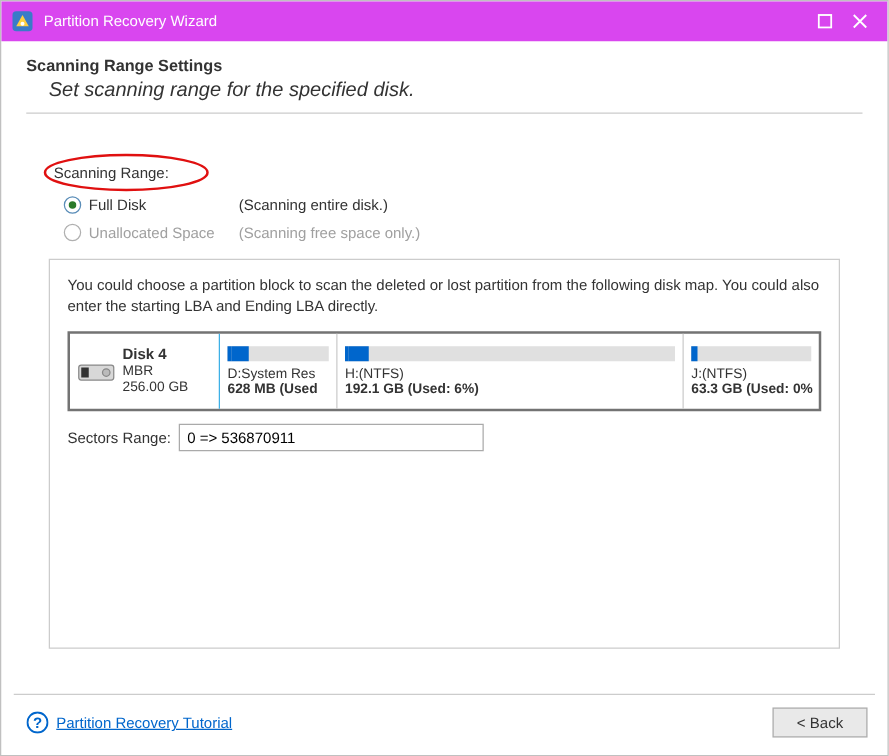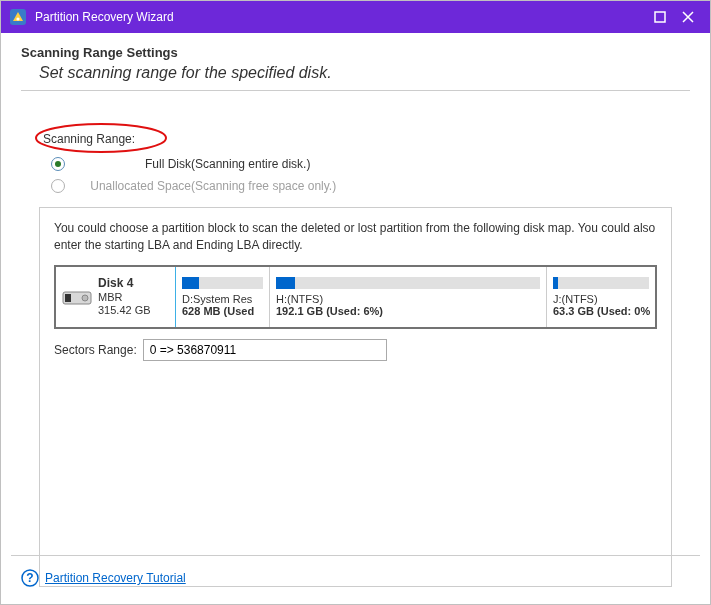--- a/index.html
+++ b/index.html
@@ -1,41 +1,41 @@
 <!DOCTYPE html>
 <html><head>
   <meta charset="utf-8">
   <style>
     * { box-sizing: border-box; margin: 0; padding: 0; font-family: "Segoe UI", Tahoma, sans-serif; }
     body { width: 711px; height: 605px; background: #fff; overflow: hidden; border: 1px solid #c0c0c0; position: relative; }
     
-    .titlebar { height: 32px; background: #6d28d9; color: #fff; display: flex; align-items: center; padding: 0 8px; }
+    .titlebar { height: 32px; background: #d946ef; color: #fff; display: flex; align-items: center; padding: 0 8px; }
     .titlebar svg.app { flex-shrink: 0; margin-right: 8px; }
     .titlebar .title { font-size: 12px; flex: 1; }
     .titlebar .wbtn { width: 28px; height: 24px; display: flex; align-items: center; justify-content: center; cursor: pointer; }
     
     .content { padding: 12px 20px 0 20px; }
     .heading { font-size: 13px; font-weight: bold; color: #333; }
     .subheading { font-size: 16px; color: #333; margin: 4px 0 8px 18px; font-style: italic; }
     .hr { border: none; border-top: 1px solid #ccc; margin-bottom: 18px; }
     
     .section-label-wrap { position: relative; margin-left: 22px; margin-top: 38px; }
     .section-label { font-size: 12px; color: #333; position: relative; z-index: 2; display: inline-block; }
     .ellipse { position: absolute; left: -12px; top: -8px; z-index: 1; }
     
-    .radios { margin: 6px 0 0 30px; text-align: right; }
+    .radios { margin: 6px 0 0 30px; }
     .radio-row { display: flex; align-items: center; height: 22px; font-size: 12px; }
     .radio-row .rlabel { width: 120px; color: #333; }
     .radio-row.disabled .rlabel, .radio-row.disabled .rdesc { color: #a0a0a0; }
     .radio-row .rdesc { color: #333; }
     .radio-ctl { width: 14px; height: 14px; border-radius: 50%; border: 1.5px solid #5a8db8; margin-right: 6px; display: flex; align-items: center; justify-content: center; flex-shrink: 0; }
     .radio-ctl.selected::after { content: ""; width: 6px; height: 6px; background: #2a7a2a; border-radius: 50%; display: block; }
     .radio-row.disabled .radio-ctl { border-color: #b0b0b0; }
     
-    .panel { border: 1px solid #ccc; margin: 10px 18px 0 18px; padding: 12px 14px; height: 380px; }
+    .panel { border: 1px solid #ccc; margin: 10px 18px 0 18px; padding: 12px 14px; height: 312px; }
     .panel .instr { font-size: 12px; color: #333; line-height: 1.45; }
     
     .diskmap { margin-top: 10px; border: 2px solid #737373; height: 64px; display: flex; }
     .disk-info { width: 120px; border-right: 1px solid #3db0e6; padding: 4px 6px; display: flex; align-items: center; gap: 6px; }
     .disk-info .txt { font-size: 11px; color: #333; line-height: 1.25; }
     .disk-info .txt .dlabel { font-weight: bold; font-size: 12px; }
     .part { border-right: 1px solid #ccc; padding: 4px 6px; display: flex; flex-direction: column; justify-content: center; overflow: hidden; }
     .part:last-child { border-right: none; }
     .part .bar { height: 12px; background: #e0e0e0; position: relative; margin-bottom: 4px; border-left: 3px solid #0066cc; }
     .part .bar .used { position: absolute; left: 0; top: 0; height: 100%; background: #0066cc; }
@@ -112,21 +112,21 @@
     <div class="diskmap">
       <div class="disk-info">
         <svg class="disk-icon" width="30" height="22" viewBox="0 0 30 22">
             <rect x="1" y="6" width="28" height="12" rx="2" fill="#d8d8d8" stroke="#888"></rect>
             <ellipse cx="23" cy="12" rx="3" ry="3" fill="#bbb" stroke="#888"></ellipse>
             <rect x="3" y="8" width="6" height="8" fill="#333"></rect>
           </svg>
         <div class="txt">
           <div class="dlabel">Disk 4</div>
           <div>MBR</div>
-          <div>315.42 GB</div>
+          <div>256.00 GB</div>
         </div>
       </div>
       <div class="part p1">
         <div class="bar">
             <div class="used" style="width:18%"></div>
           </div>
         <div class="pname">D:System Res</div>
         <div class="pdet">628 MB (Used</div>
       </div>
       <div class="part p2">
@@ -155,14 +155,15 @@
 <div class="footer-sep"></div>
 <div class="footer">
   <div class="help">
     <svg width="18" height="18" viewBox="0 0 18 18">
         <circle cx="9" cy="9" r="8" fill="#fff" stroke="#0066cc" stroke-width="1.5"></circle>
         <text x="9" y="13" text-anchor="middle" font-size="12" font-weight="bold" fill="#0066cc">?</text>
       </svg>
     <a href="#">Partition Recovery Tutorial</a>
   </div>
   <div class="btns">
+    <button class="btn">&lt; Back</button>
   </div>
 </div>
 
 </body></html>

